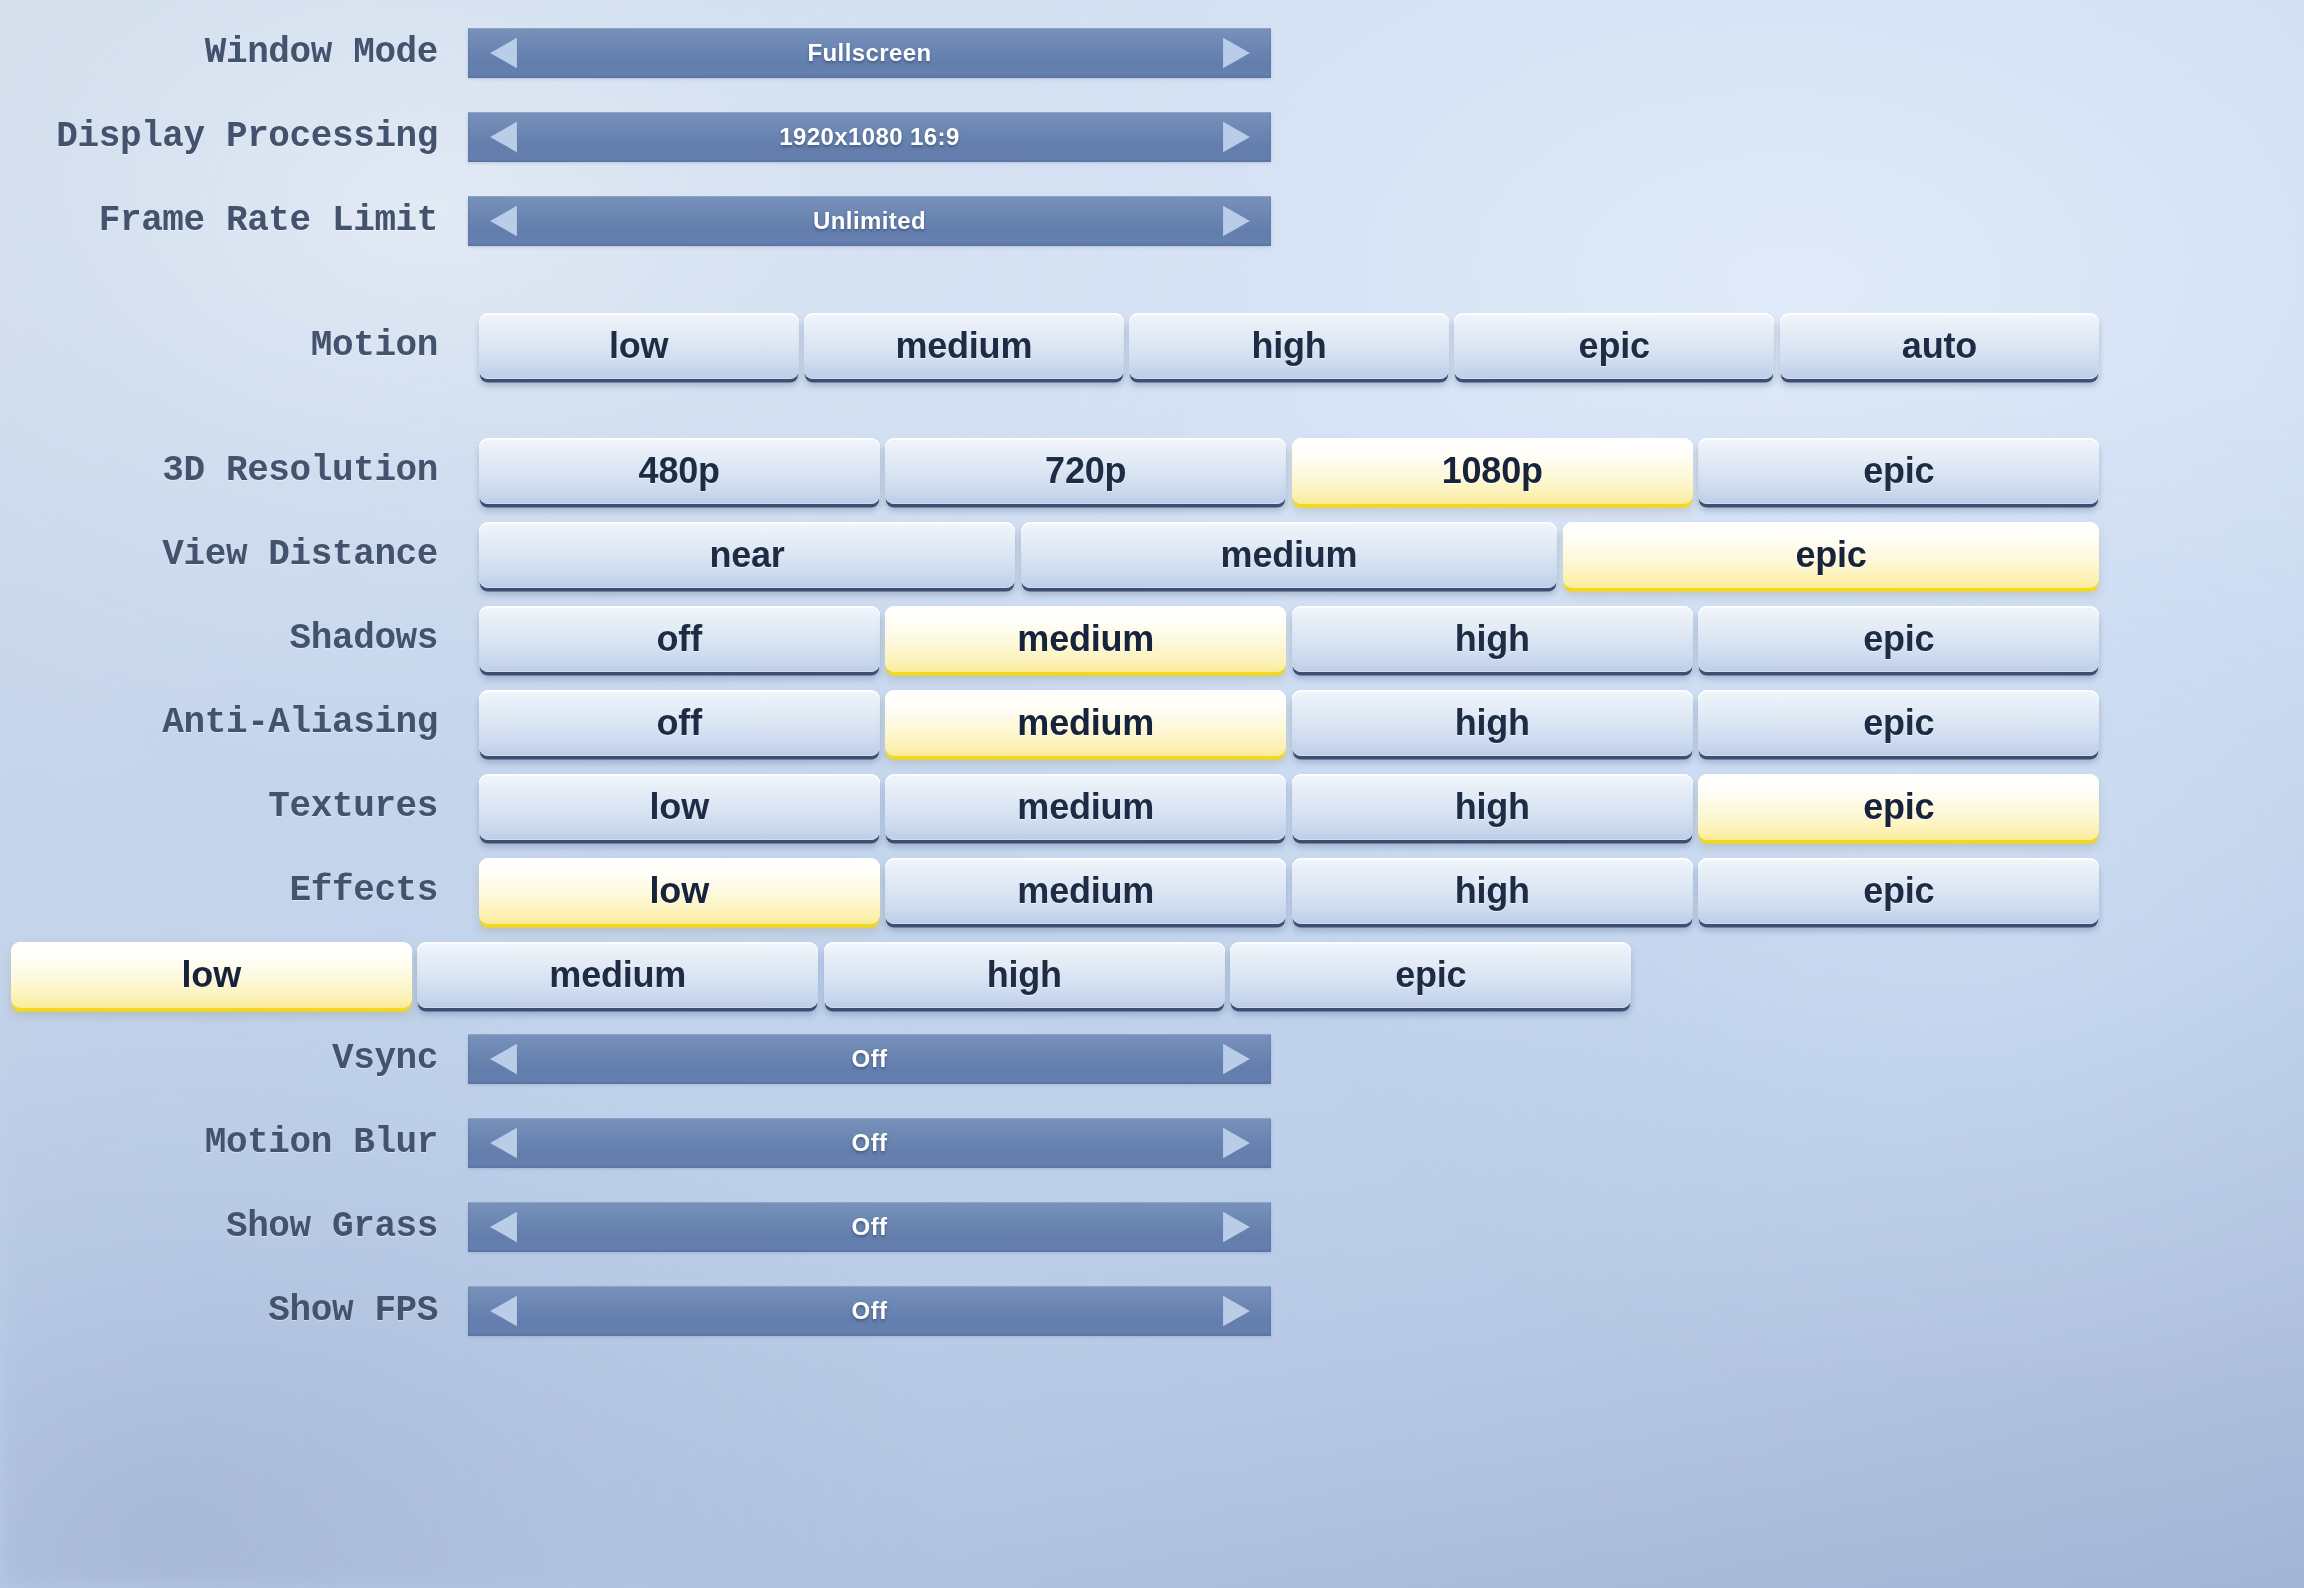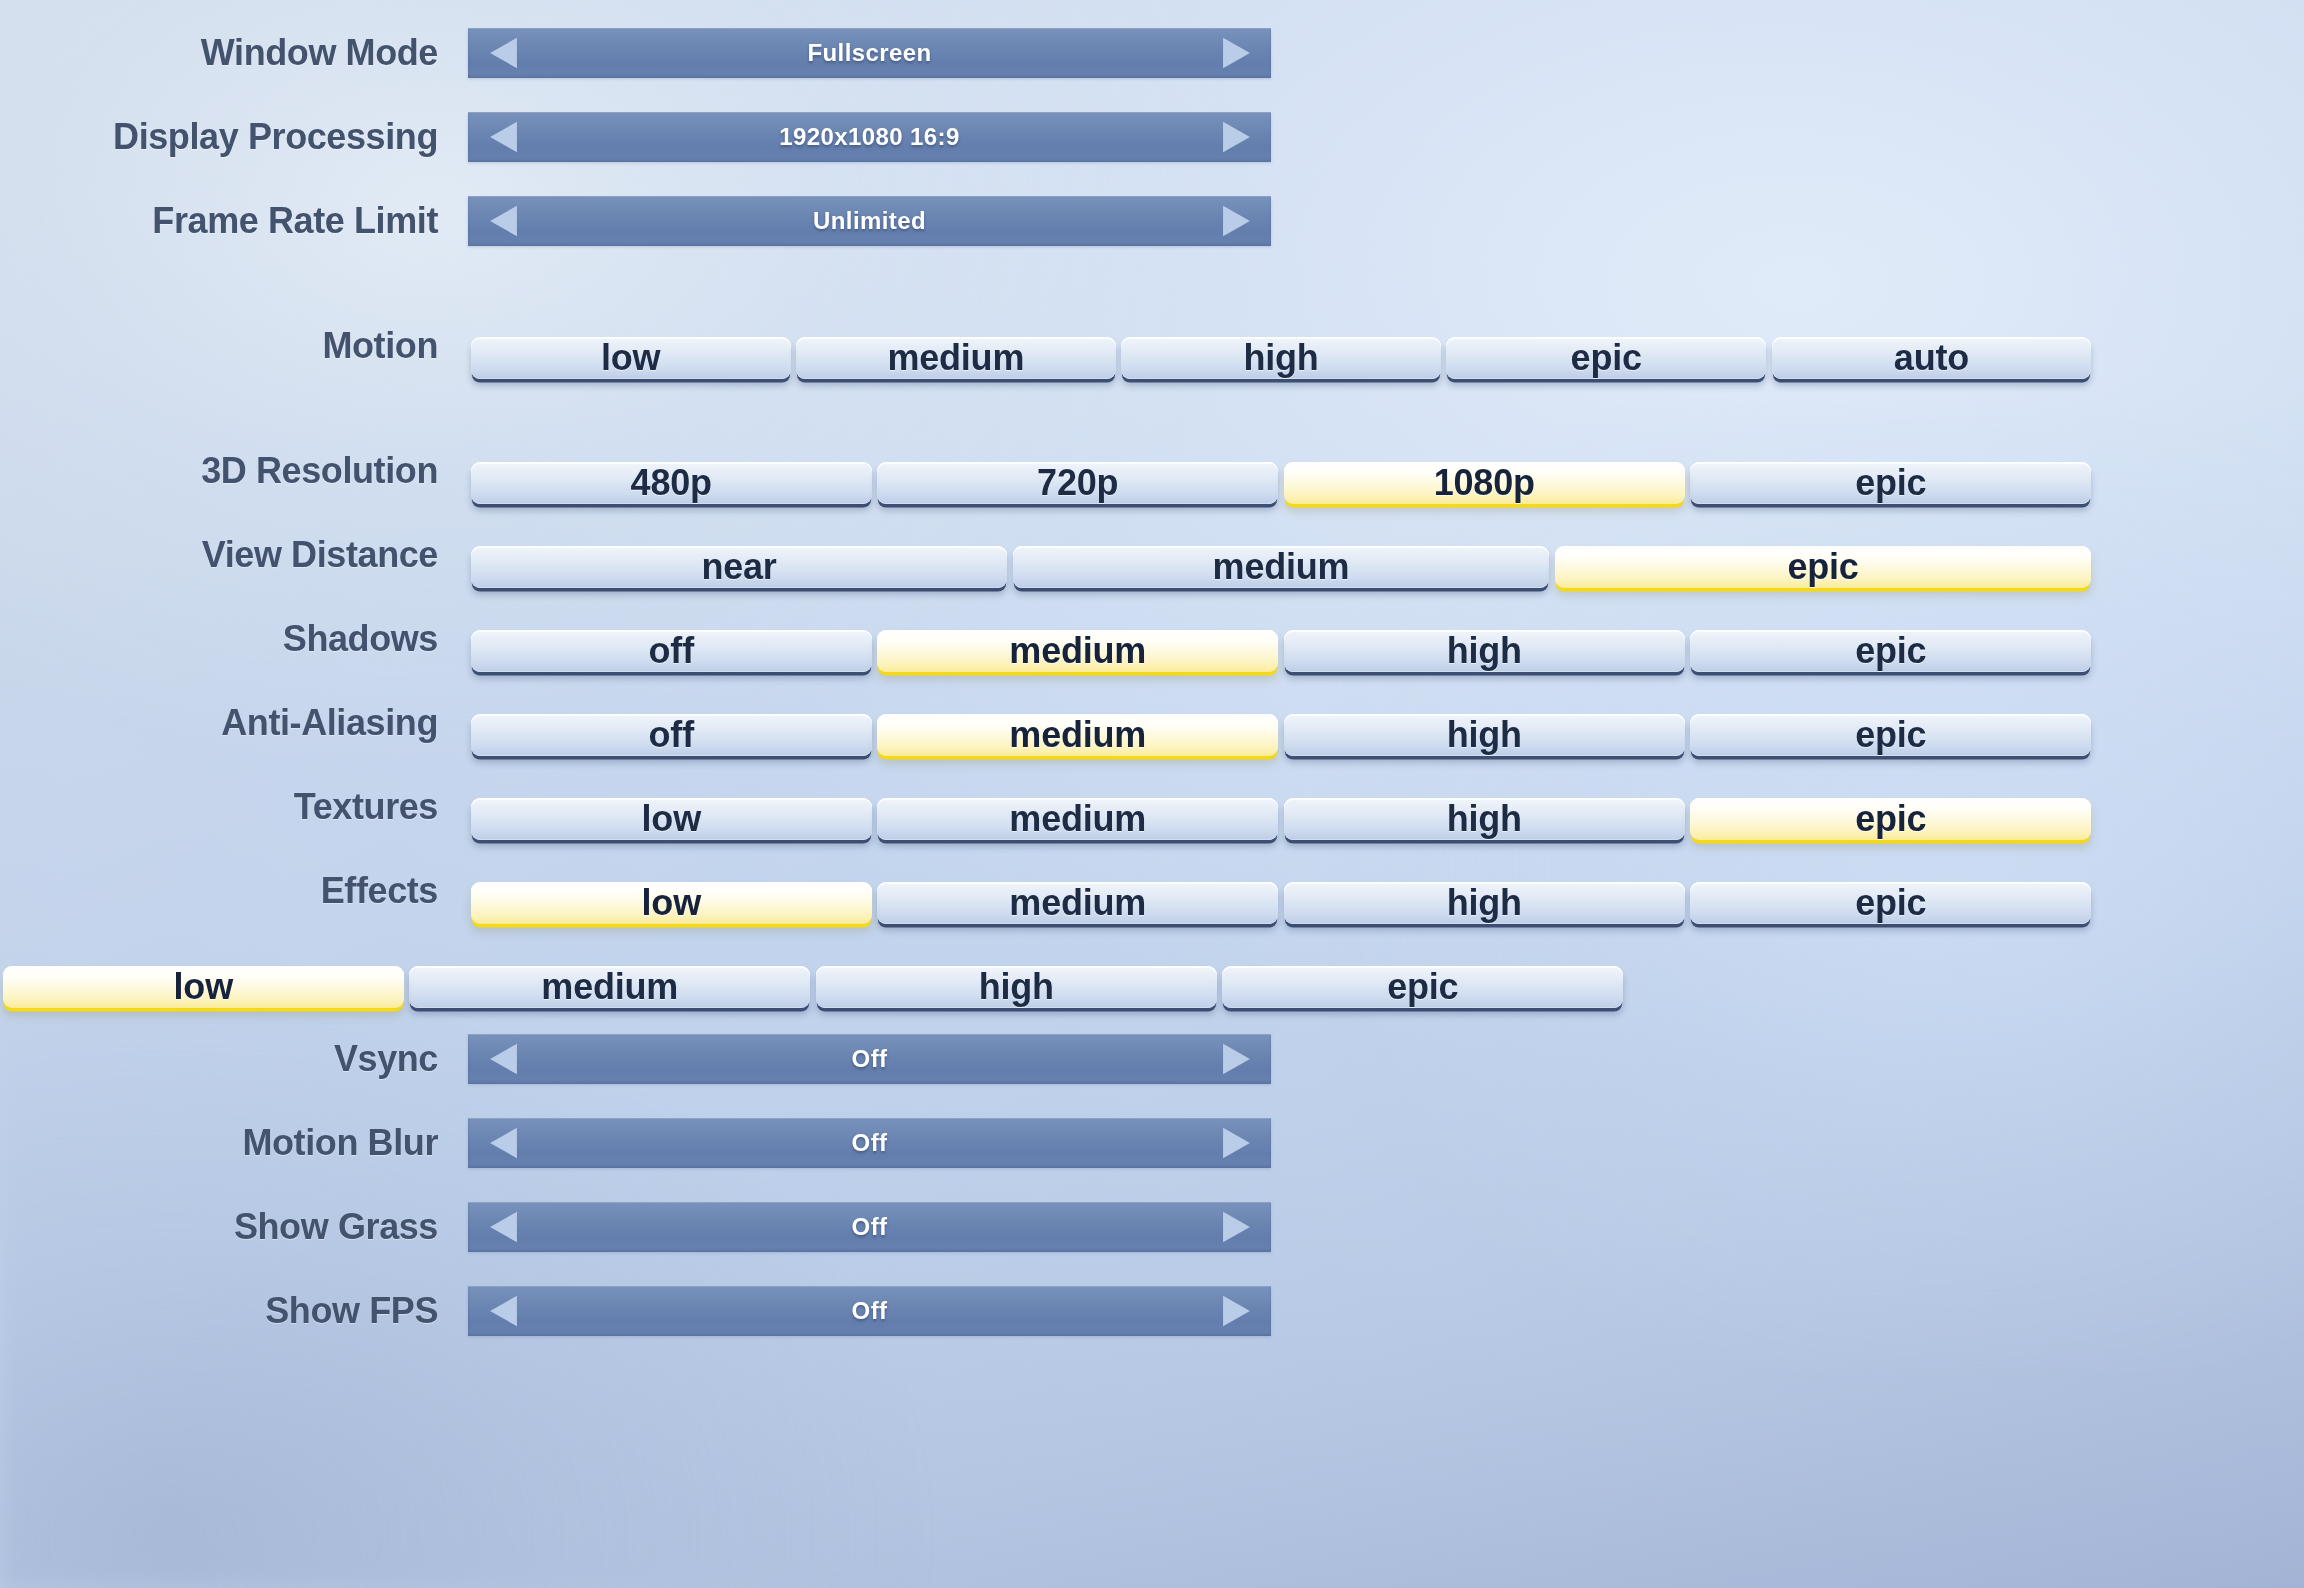--- a/index.html
+++ b/index.html
@@ -58,20 +58,21 @@
     flex:0 0 468px;
     text-align:right;
     padding-right:30px;
     font-size:36px;
     font-weight:bold;
     letter-spacing:-0.4px;
     color:#43536e;
     text-shadow:0 0.9px 0.9px rgba(255,255,255,0.42);
     white-space:nowrap;
     font-stretch:condensed;
+    font-family:Liberation Mono, monospace;
   }
 
   
   .control { flex:1 1 auto; position:relative; height:100%; }
 
   
   .spinner {
     position:absolute;
     left:0; top:50%;
     transform:translateY(-50%);
@@ -103,26 +104,25 @@
     font-stretch:condensed;
     color:#ffffff;
     letter-spacing:0.4px;
     text-shadow:0 1.8px 2.7px rgba(45,62,95,0.55);
     white-space:nowrap;
   }
 
   
   .seg {
     position:absolute;
-    left:0; top:50%;
+    left:8px; top:50%;
     transform:translateY(-50%);
     width:1626px;
     height:66px;
     display:flex;
-    align-items:flex-end;
   }
   .seg .btn {
     flex:1 1 0;
     position:relative;
     margin:0 2.7px;
     border-radius:9px;
     display:flex;
     align-items:center;
     justify-content:center;
     font-size:36px;

